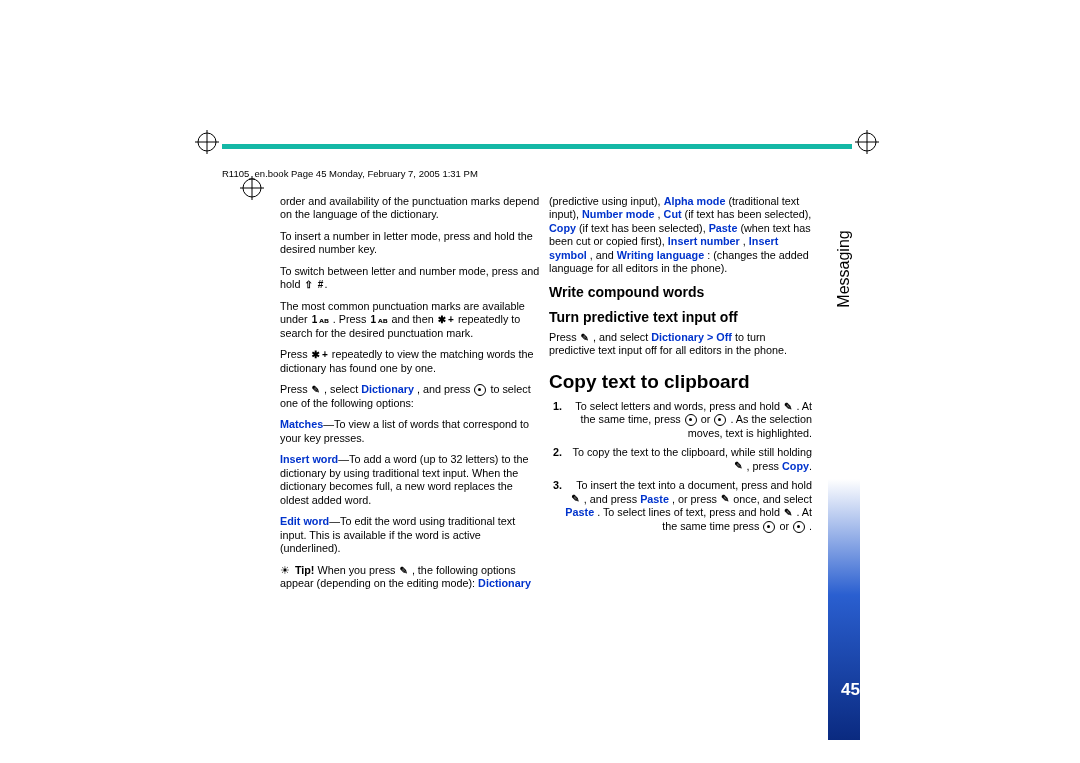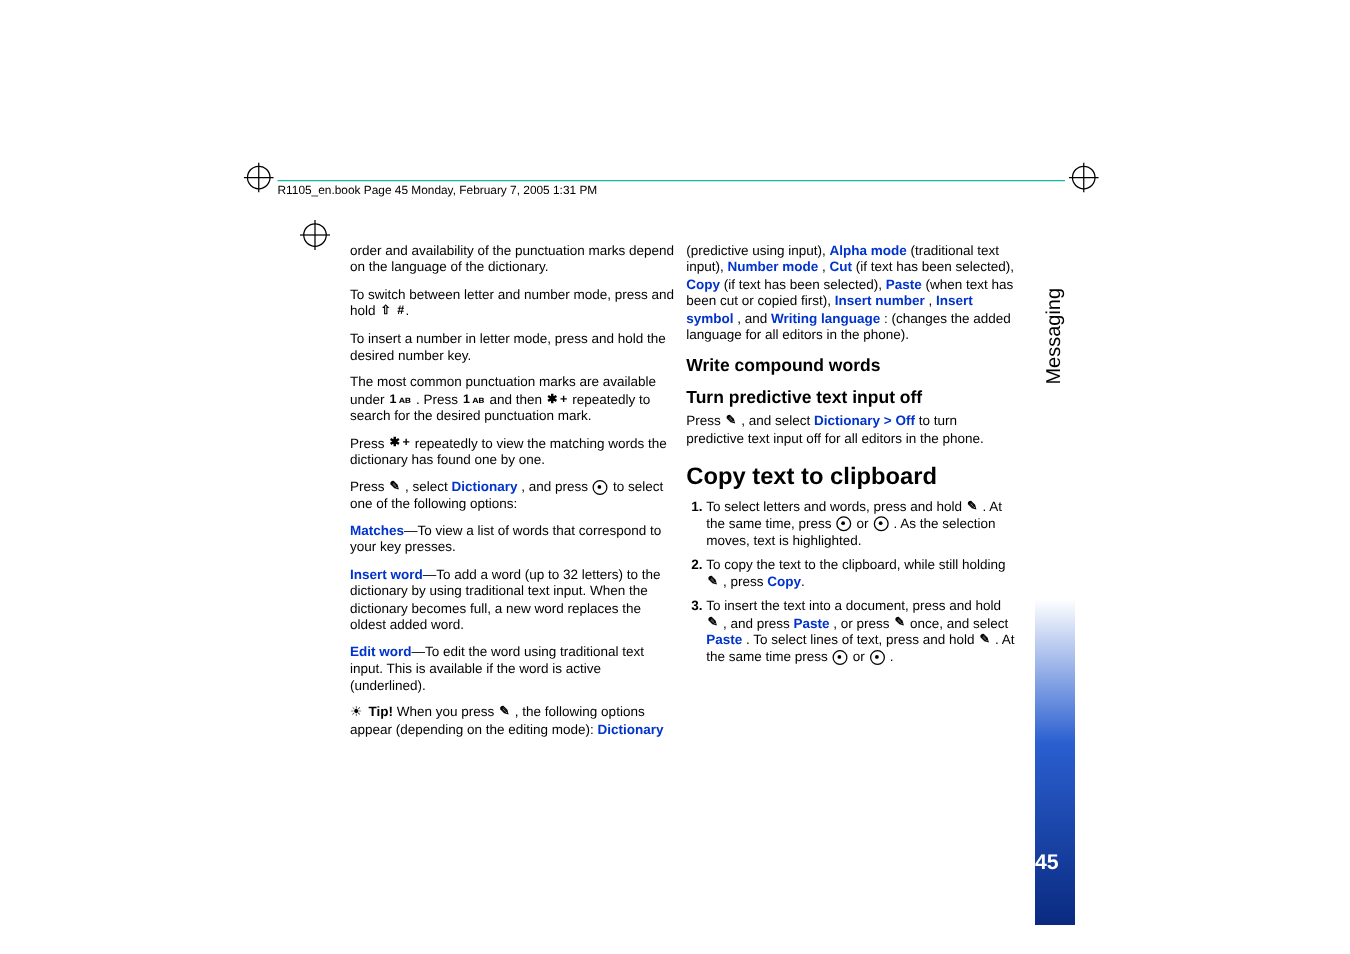--- a/index.html
+++ b/index.html
@@ -18,23 +18,23 @@
     position: absolute;
     width: 24px;
     height: 24px;
   }
   .crop-mark svg { display: block; }
   .header-line {
     position: absolute;
     top: 144px;
     left: 222px;
     width: 630px;
-    border-top: 1px solid #14b8a6;
+    border-top: 5px solid #14b8a6;
     font-size: 9.5px;
-    padding-top: 2px;
+    padding-top: 19px;
   }
   .page-area {
     position: absolute;
     top: 195px;
     left: 280px;
     width: 548px;
     display: flex;
     gap: 6px;
   }
   .col {
@@ -94,20 +94,21 @@
     font-weight: bold;
     margin: 8px 0 4px 0;
   }
   ol.steps {
     margin: 0;
     padding-left: 16px;
   }
   ol.steps li {
     margin-bottom: 6px;
     font-weight: normal;
+    text-align: right;
   }
   ol.steps li::marker { font-weight: bold; }
   .side-tab {
     position: absolute;
     right: 220px;
     top: 160px;
     width: 32px;
     height: 580px;
     background: linear-gradient(to bottom, #fff 0%, #fff 55%, #2a5fd0 75%, #0a2a80 100%);
   }
@@ -118,21 +119,21 @@
     transform: translateX(-50%) rotate(-90deg);
     transform-origin: center;
     font-size: 16px;
     white-space: nowrap;
   }
   .side-tab .pageno {
     position: absolute;
     bottom: 40px;
     left: 0;
     width: 100%;
-    text-align: left;
+    text-align: right;
     color: #fff;
     font-size: 17px;
     font-weight: bold;
   }
   .indent { margin-left: 18px; }
 </style>
 </head>
 <body>
 
 <div class="crop-mark" style="top:130px; left:195px;">
@@ -162,26 +163,26 @@
 </div>
 
 <div class="side-tab">
   <div class="label">Messaging</div>
   <div class="pageno">45</div>
 </div>
 
 <div class="page-area">
   <div class="col">
     <p>order and availability of the punctuation marks depend on the language of the dictionary.</p>
+    <p>To insert a number in letter mode, press and hold the desired number key.</p>
     <p>
       <span>To switch between letter and number mode, press and hold </span>
       <span class="key shift"></span>
       <span class="key hash"></span>.
     </p>
-    <p>To insert a number in letter mode, press and hold the desired number key.</p>
     <p>
       <span>The most common punctuation marks are available under </span>
       <span class="key one"></span><span class="key abc small"></span>
       <span>. Press </span>
       <span class="key one"></span><span class="key abc small"></span>
       <span> and then </span>
       <span class="key star"></span><span class="key plus"></span>
       <span> repeatedly to search for the desired punctuation mark.</span>
     </p>
     <p>

